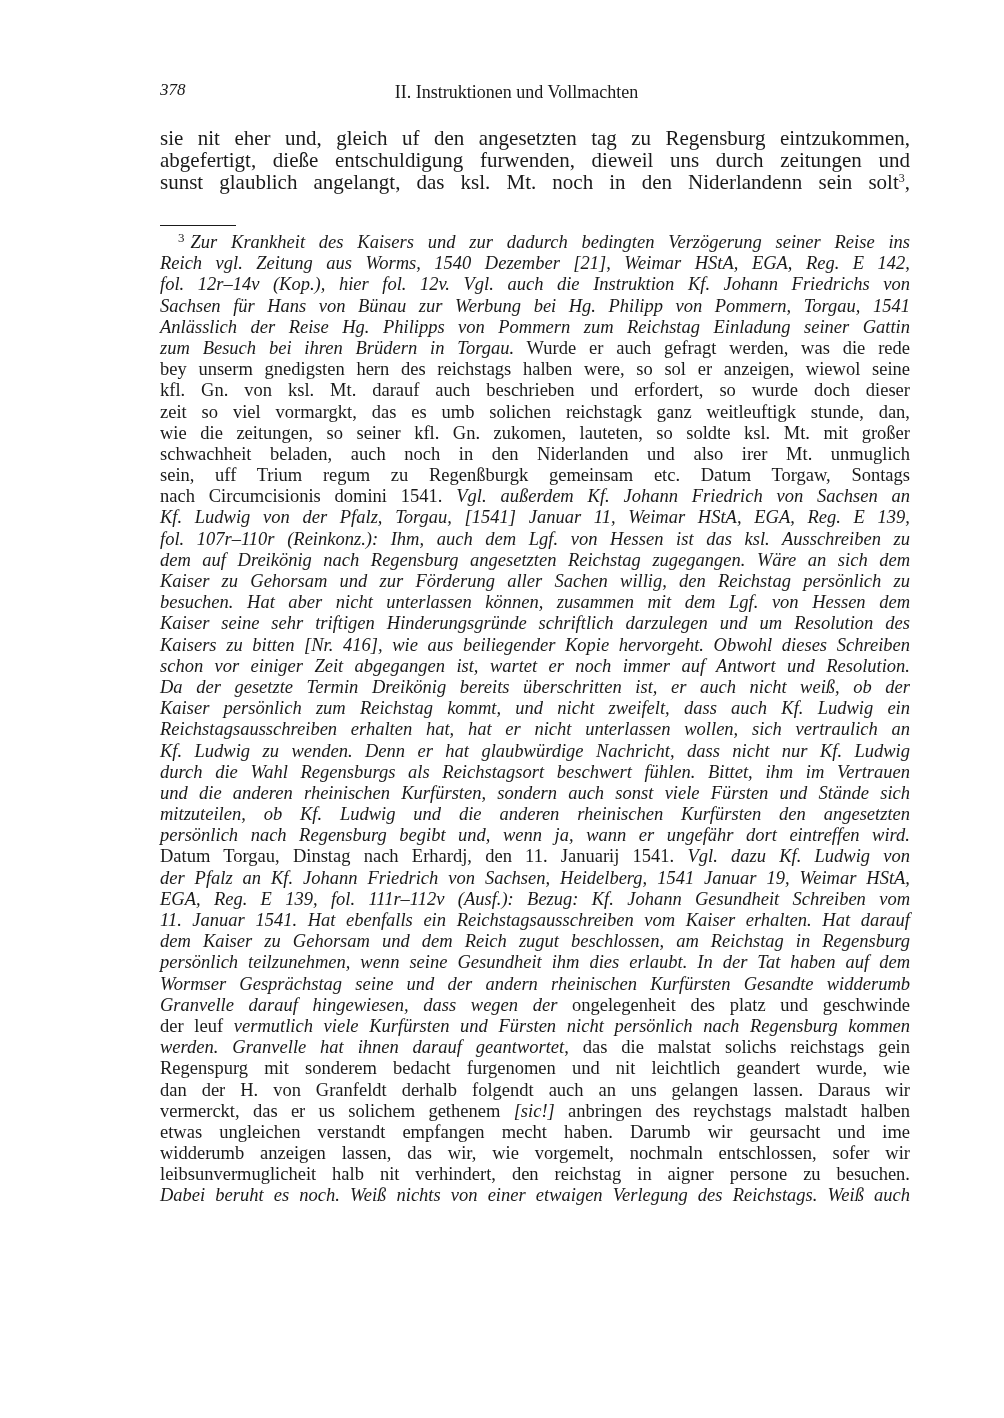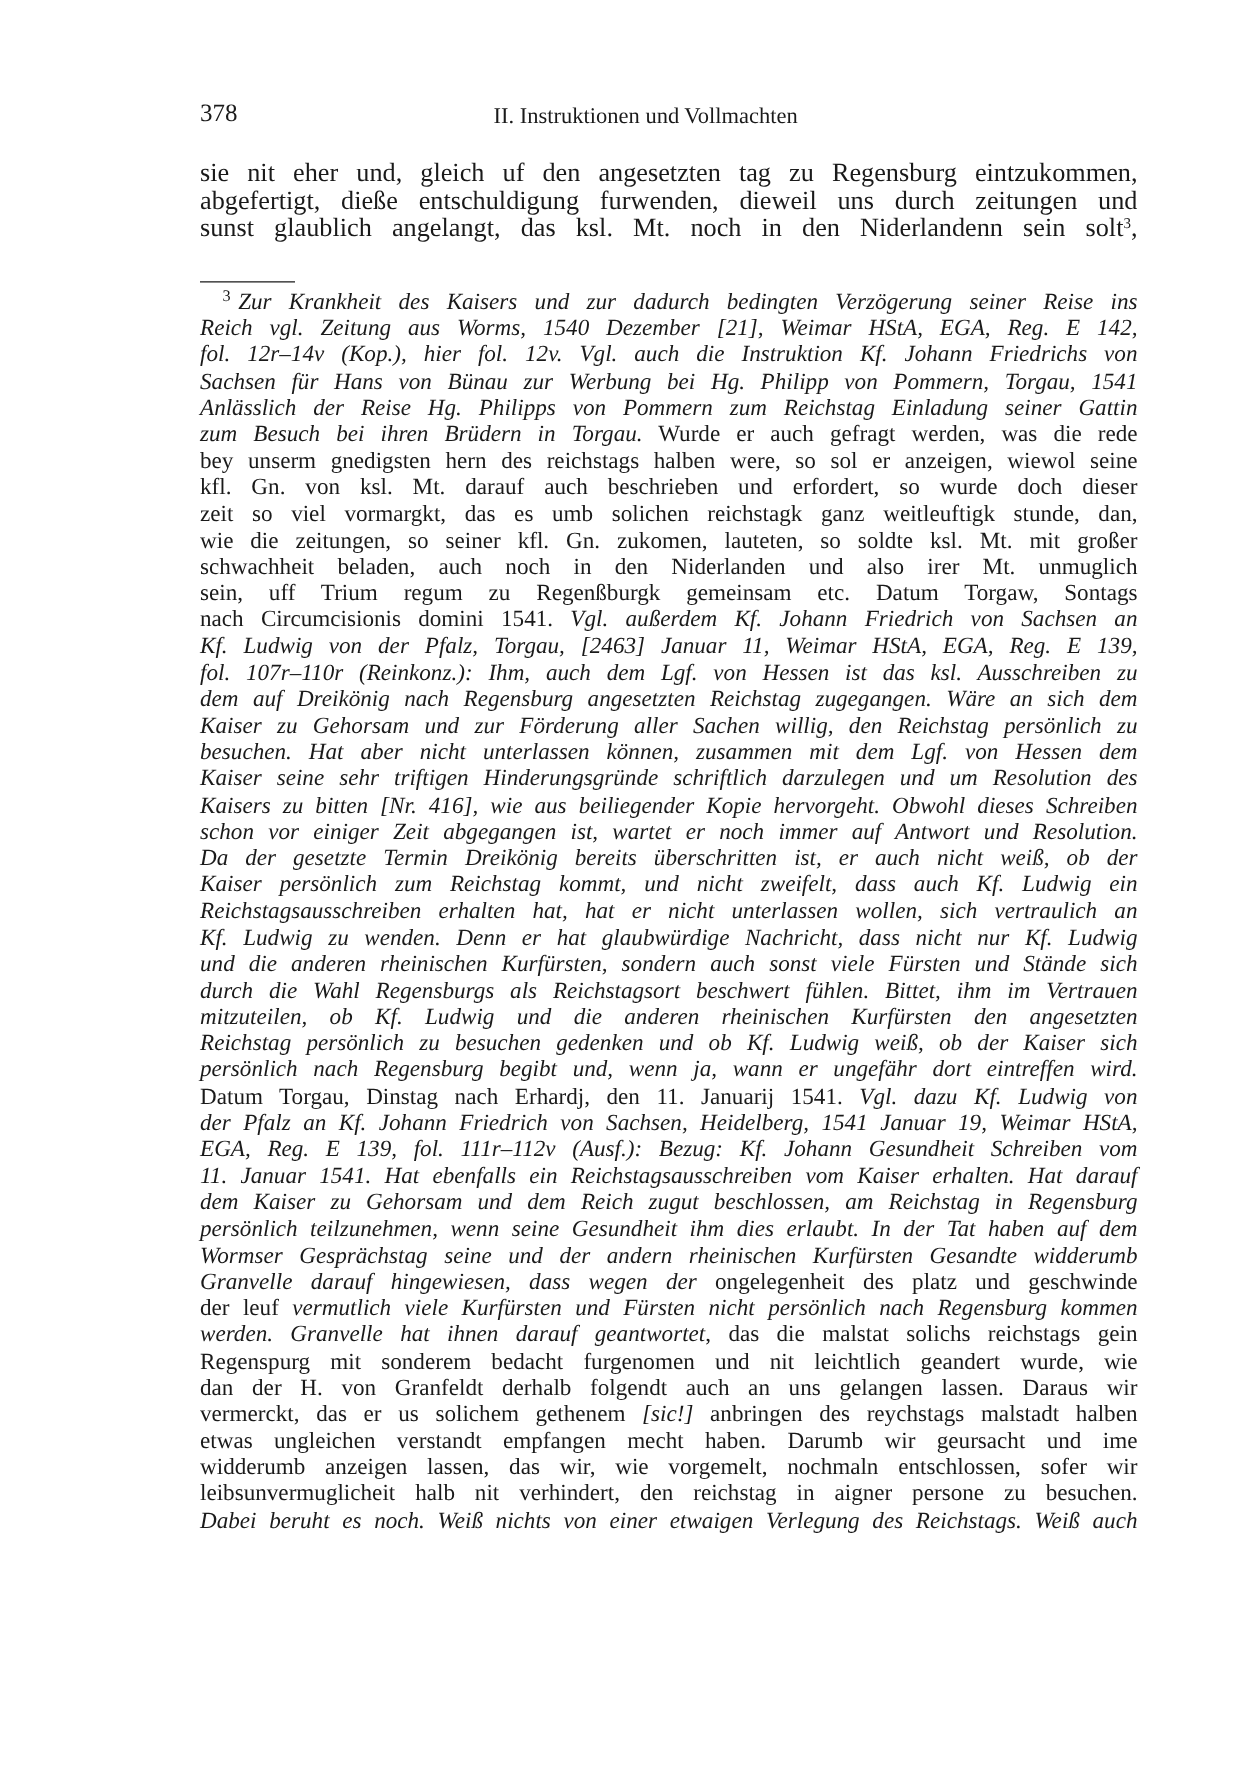--- a/index.html
+++ b/index.html
@@ -1,18 +1,18 @@
 <!DOCTYPE html>
 <html><head>
 <meta charset="utf-8">
 <style>
   html, body { margin: 0; padding: 0; background: #ffffff; }
   body { width: 1004px; height: 1418px; position: relative; overflow: hidden;
          font-family: "Liberation Serif", "DejaVu Serif", serif; color: #1a1a1a; }
-  .page-number { position: absolute; left: 160px; top: 80px; font-size: 20px; }
+  .page-number { position: absolute; left: 160px; top: 80px; font-size: 17px; font-style: italic; }
   .running-head { position: absolute; left: 0; width: 1004px; top: 82px; text-align: center;
                   font-size: 18px; padding-left: 29px; box-sizing: border-box; }
   .body-text { position: absolute; left: 160px; width: 750px; top: 127px; }
   .line { display: block; height: 22px; line-height: 22px; font-size: 21px;
           text-align: justify; text-align-last: justify; white-space: nowrap; overflow: visible; }
   .fn-rule { position: absolute; left: 160px; top: 225px; width: 76px; height: 1px; background: #1a1a1a; }
   .footnotes { position: absolute; left: 160px; width: 750px; top: 232px; }
   .fline { display: block; height: 21.2px; line-height: 21.2px; font-size: 18.5px;
            text-align: justify; text-align-last: justify; white-space: normal; }
   .it { font-style: italic; }
@@ -43,36 +43,35 @@
       <span class="fline"><span class="it">Sachsen für Hans von Bünau zur Werbung bei Hg. Philipp von Pommern, Torgau, 1541</span></span>
       <span class="fline"><span class="it">Anlässlich der Reise Hg. Philipps von Pommern zum Reichstag Einladung seiner Gattin</span></span>
       <span class="fline"><span class="it">zum Besuch bei ihren Brüdern in Torgau.</span><span class="rm"> Wurde er auch gefragt werden, was die rede</span></span>
       <span class="fline"><span class="rm">bey unserm gnedigsten hern des reichstags halben were, so sol er anzeigen, wiewol seine</span></span>
       <span class="fline"><span class="rm">kfl. Gn. von ksl. Mt. darauf auch beschrieben und erfordert, so wurde doch dieser</span></span>
       <span class="fline"><span class="rm">zeit so viel vormargkt, das es umb solichen reichstagk ganz weitleuftigk stunde, dan,</span></span>
       <span class="fline"><span class="rm">wie die zeitungen, so seiner kfl. Gn. zukomen, lauteten, so soldte ksl. Mt. mit großer</span></span>
       <span class="fline"><span class="rm">schwachheit beladen, auch noch in den Niderlanden und also irer Mt. unmuglich</span></span>
       <span class="fline"><span class="rm">sein, uff Trium regum zu Regenßburgk gemeinsam etc. Datum Torgaw, Sontags</span></span>
       <span class="fline"><span class="rm">nach Circumcisionis domini 1541.</span><span class="it"> Vgl. außerdem Kf. Johann Friedrich von Sachsen an</span></span>
-      <span class="fline"><span class="it">Kf. Ludwig von der Pfalz, Torgau, [2463] Januar 11, Weimar HStA, EGA, Reg. E 139,</span></span>
+      <span class="fline"><span class="it">Kf. Ludwig von der Pfalz, Torgau, [1541] Januar 11, Weimar HStA, EGA, Reg. E 139,</span></span>
       <span class="fline"><span class="it">fol. 107r–110r (Reinkonz.): Ihm, auch dem Lgf. von Hessen ist das ksl. Ausschreiben zu</span></span>
       <span class="fline"><span class="it">dem auf Dreikönig nach Regensburg angesetzten Reichstag zugegangen. Wäre an sich dem</span></span>
       <span class="fline"><span class="it">Kaiser zu Gehorsam und zur Förderung aller Sachen willig, den Reichstag persönlich zu</span></span>
       <span class="fline"><span class="it">besuchen. Hat aber nicht unterlassen können, zusammen mit dem Lgf. von Hessen dem</span></span>
       <span class="fline"><span class="it">Kaiser seine sehr triftigen Hinderungsgründe schriftlich darzulegen und um Resolution des</span></span>
       <span class="fline"><span class="it">Kaisers zu bitten [Nr. 416], wie aus beiliegender Kopie hervorgeht. Obwohl dieses Schreiben</span></span>
       <span class="fline"><span class="it">schon vor einiger Zeit abgegangen ist, wartet er noch immer auf Antwort und Resolution.</span></span>
       <span class="fline"><span class="it">Da der gesetzte Termin Dreikönig bereits überschritten ist, er auch nicht weiß, ob der</span></span>
       <span class="fline"><span class="it">Kaiser persönlich zum Reichstag kommt, und nicht zweifelt, dass auch Kf. Ludwig ein</span></span>
       <span class="fline"><span class="it">Reichstagsausschreiben erhalten hat, hat er nicht unterlassen wollen, sich vertraulich an</span></span>
       <span class="fline"><span class="it">Kf. Ludwig zu wenden. Denn er hat glaubwürdige Nachricht, dass nicht nur Kf. Ludwig</span></span>
+      <span class="fline"><span class="it">durch die Wahl Regensburgs als Reichstagsort beschwert fühlen. Bittet, ihm im Vertrauen</span></span>
       <span class="fline"><span class="it">und die anderen rheinischen Kurfürsten, sondern auch sonst viele Fürsten und Stände sich</span></span>
-      <span class="fline"><span class="it">durch die Wahl Regensburgs als Reichstagsort beschwert fühlen. Bittet, ihm im Vertrauen</span></span>
       <span class="fline"><span class="it">mitzuteilen, ob Kf. Ludwig und die anderen rheinischen Kurfürsten den angesetzten</span></span>
-      <span class="fline"><span class="it">Reichstag persönlich zu besuchen gedenken und ob Kf. Ludwig weiß, ob der Kaiser sich</span></span>
       <span class="fline"><span class="it">persönlich nach Regensburg begibt und, wenn ja, wann er ungefähr dort eintreffen wird.</span></span>
       <span class="fline"><span class="rm">Datum Torgau, Dinstag nach Erhardj, den 11. Januarij 1541.</span><span class="it"> Vgl. dazu Kf. Ludwig von</span></span>
       <span class="fline"><span class="it">der Pfalz an Kf. Johann Friedrich von Sachsen, Heidelberg, 1541 Januar 19, Weimar HStA,</span></span>
       <span class="fline"><span class="it">EGA, Reg. E 139, fol. 111r–112v (Ausf.): Bezug: Kf. Johann Gesundheit Schreiben vom</span></span>
       <span class="fline"><span class="it">11. Januar 1541. Hat ebenfalls ein Reichstagsausschreiben vom Kaiser erhalten. Hat darauf</span></span>
       <span class="fline"><span class="it">dem Kaiser zu Gehorsam und dem Reich zugut beschlossen, am Reichstag in Regensburg</span></span>
       <span class="fline"><span class="it">persönlich teilzunehmen, wenn seine Gesundheit ihm dies erlaubt. In der Tat haben auf dem</span></span>
       <span class="fline"><span class="it">Wormser Gesprächstag seine und der andern rheinischen Kurfürsten Gesandte widderumb</span></span>
       <span class="fline"><span class="it">Granvelle darauf hingewiesen, dass wegen der</span><span class="rm"> ongelegenheit des platz und geschwinde</span></span>
       <span class="fline"><span class="rm">der leuf </span><span class="it">vermutlich viele Kurfürsten und Fürsten nicht persönlich nach Regensburg kommen</span></span>

